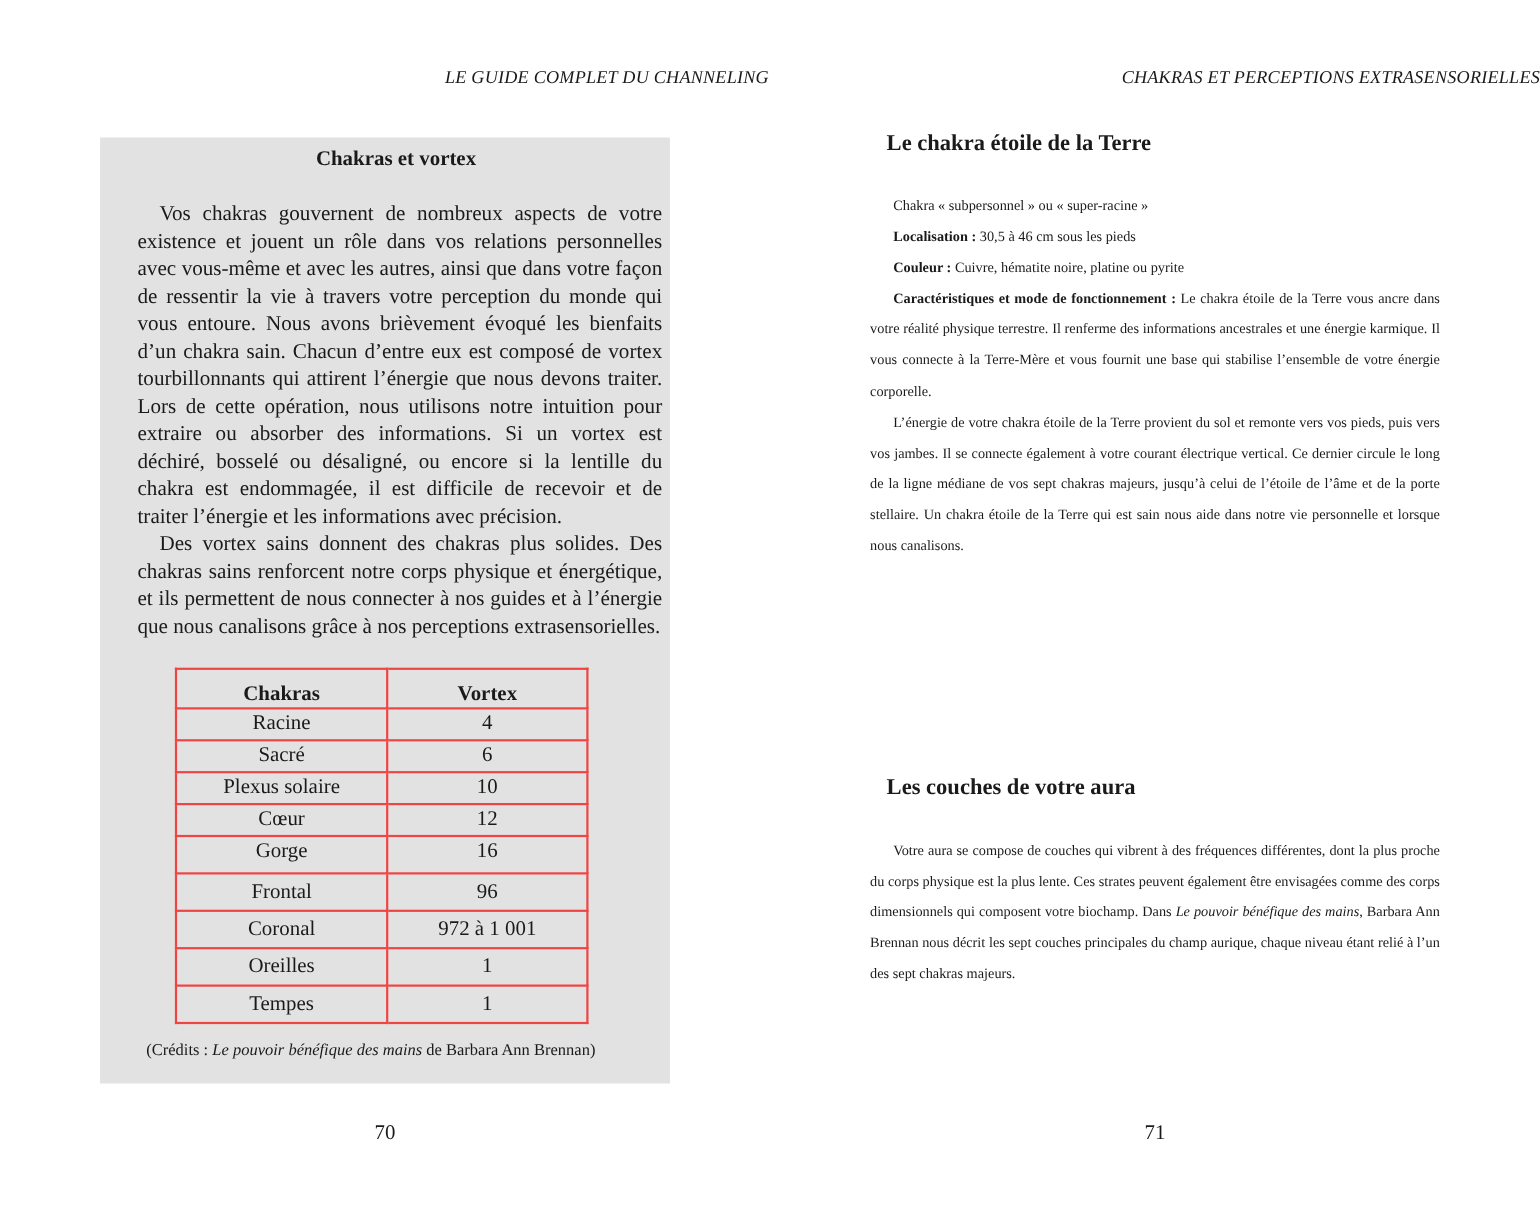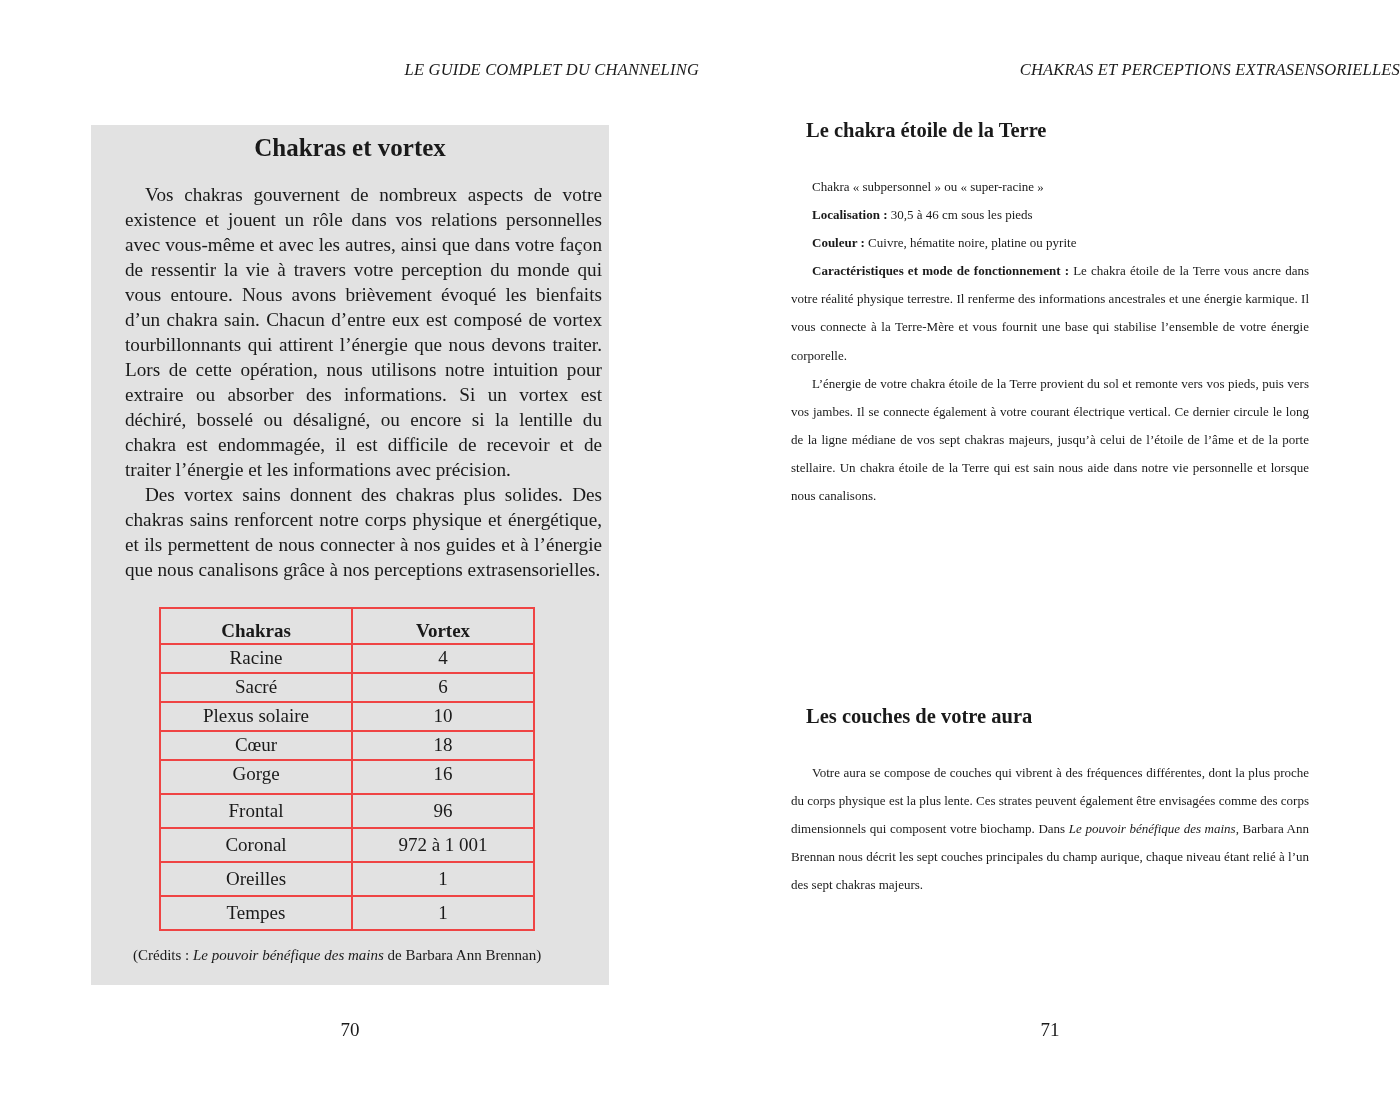--- a/index.html
+++ b/index.html
@@ -21,21 +21,21 @@
   }
   .page-right .folio { left: 0; }
 
   
   .box {
     position: absolute; left: 91px; top: 125px; width: 518px; height: 860px;
     background: #e2e2e2;
   }
   .box-title {
     position: absolute; top: 134px; left: 0; width: 100%;
-    text-align: center; font-weight: bold; font-size: 25px;
+    text-align: center; font-weight: bold; font-size: 19px; padding-left: 10px;
   }
   .box-text {
     position: absolute; left: 21px; top: 182px; width: 477px;
     font-size: 19.2px; line-height: 25px; text-align: justify; hyphens: manual;
   }
   .box-text p { margin: 0; text-indent: 20px; }
 
   .chakra-table {
     position: absolute; left: 68px; top: 482px; width: 376px;
     border-collapse: collapse; font-size: 19px;
@@ -89,21 +89,21 @@
         <tr>
           <td class="c1">Sacré</td>
           <td>6</td>
         </tr>
         <tr>
           <td class="c1">Plexus solaire</td>
           <td>10</td>
         </tr>
         <tr>
           <td class="c1">Cœur</td>
-          <td>18</td>
+          <td>12</td>
         </tr>
         <tr class="tall">
           <td class="c1" style="line-height:26px; vertical-align:top;">Gorge</td>
           <td style="line-height:26px; vertical-align:top;">16</td>
         </tr>
         <tr class="tall">
           <td class="c1">Frontal</td>
           <td>96</td>
         </tr>
         <tr class="tall">

